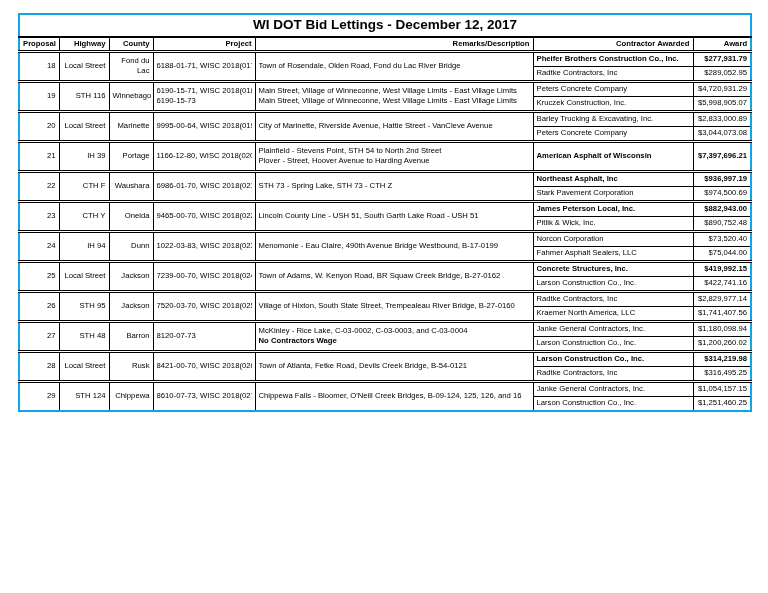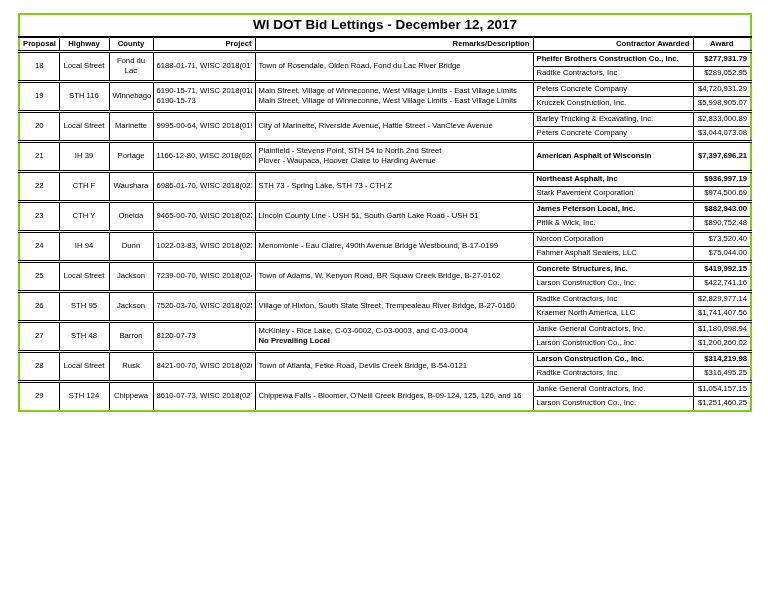--- a/index.html
+++ b/index.html
@@ -4,21 +4,21 @@
 <style>
   * { box-sizing: border-box; margin: 0; padding: 0; }
   html, body { background: #fff; width: 768px; height: 593px; }
   body { font-family: "Liberation Sans", sans-serif; color: #000; }
   .page { padding: 13px 18px; }
 
   table.bid-table {
     border-collapse: collapse;
     table-layout: fixed;
     width: 732px;
-    border: 2px solid #84cc16;
+    border: 2px solid #0ea5e9;
     padding-left: 40px;
   }
   td, th {
     border: 1px solid #000;
     font-size: 7.7px;
     line-height: 1.25;
     padding: 1px 3px;
     overflow: hidden;
     vertical-align: middle;
   }
@@ -29,21 +29,21 @@
     height: 20px;
     border-bottom: 2px solid #000;
     padding: 2px 0;
   }
   th {
     font-weight: bold;
     text-align: right;
     height: 13px;
     border-bottom: 3px double #000;
   }
-  th.c, td.c { text-align: center; margin-left: 44px; }
+  th.c, td.c { text-align: right; margin-left: 44px; }
   th.r, td.r { text-align: right; }
   tr.bid-row { height: 15px; }
   tr.bid-row.tall { height: 30px; }
   tr.group-start td { border-top: 3px double #000; }
   td .line { white-space: nowrap; overflow: hidden; }
   td.project-cell { vertical-align: middle; }
   td.remarks-cell { vertical-align: middle; }
   td.contractor-cell { vertical-align: middle; }
   td.award-cell { vertical-align: middle; }
   .bold { font-weight: bold; }
@@ -156,21 +156,21 @@
         </tr>
         <tr class="bid-row group-start tall">
           <td class="c">21</td>
           <td class="c">IH 39</td>
           <td class="c">Portage</td>
           <td class="project-cell">
             <div class="line">1166-12-80, WISC 2018(020)</div>
           </td>
           <td class="remarks-cell">
             <div class="line">Plainfield - Stevens Point, STH 54 to North 2nd Street</div>
-            <div class="line">Plover - Waupaca, Hoover Claire to Harding Avenue</div>
+            <div class="line">Plover - Street, Hoover Avenue to Harding Avenue</div>
           </td>
           <td class="contractor-cell bold">
             <div class="line">American Asphalt of Wisconsin</div>
           </td>
           <td class="award-cell r bold">
             <div class="line">$7,397,696.21</div>
           </td>
         </tr>
         <tr class="bid-row group-start">
           <td class="c" rowspan="2">22</td>
@@ -299,21 +299,21 @@
         </tr>
         <tr class="bid-row group-start">
           <td class="c" rowspan="2">27</td>
           <td class="c" rowspan="2">STH 48</td>
           <td class="c" rowspan="2">Barron</td>
           <td class="project-cell" rowspan="2">
             <div class="line">8120-07-73</div>
           </td>
           <td class="remarks-cell" rowspan="2">
             <div class="line">McKinley - Rice Lake, C-03-0002, C-03-0003, and C-03-0004</div>
-            <div class="line bold">No Prevailing Local</div>
+            <div class="line bold">No Contractors Wage</div>
           </td>
           <td class="contractor-cell">
             <div class="line">Janke General Contractors, Inc.</div>
           </td>
           <td class="award-cell r">
             <div class="line">$1,180,098.94</div>
           </td>
         </tr>
         <tr class="bid-row">
           <td class="contractor-cell">

